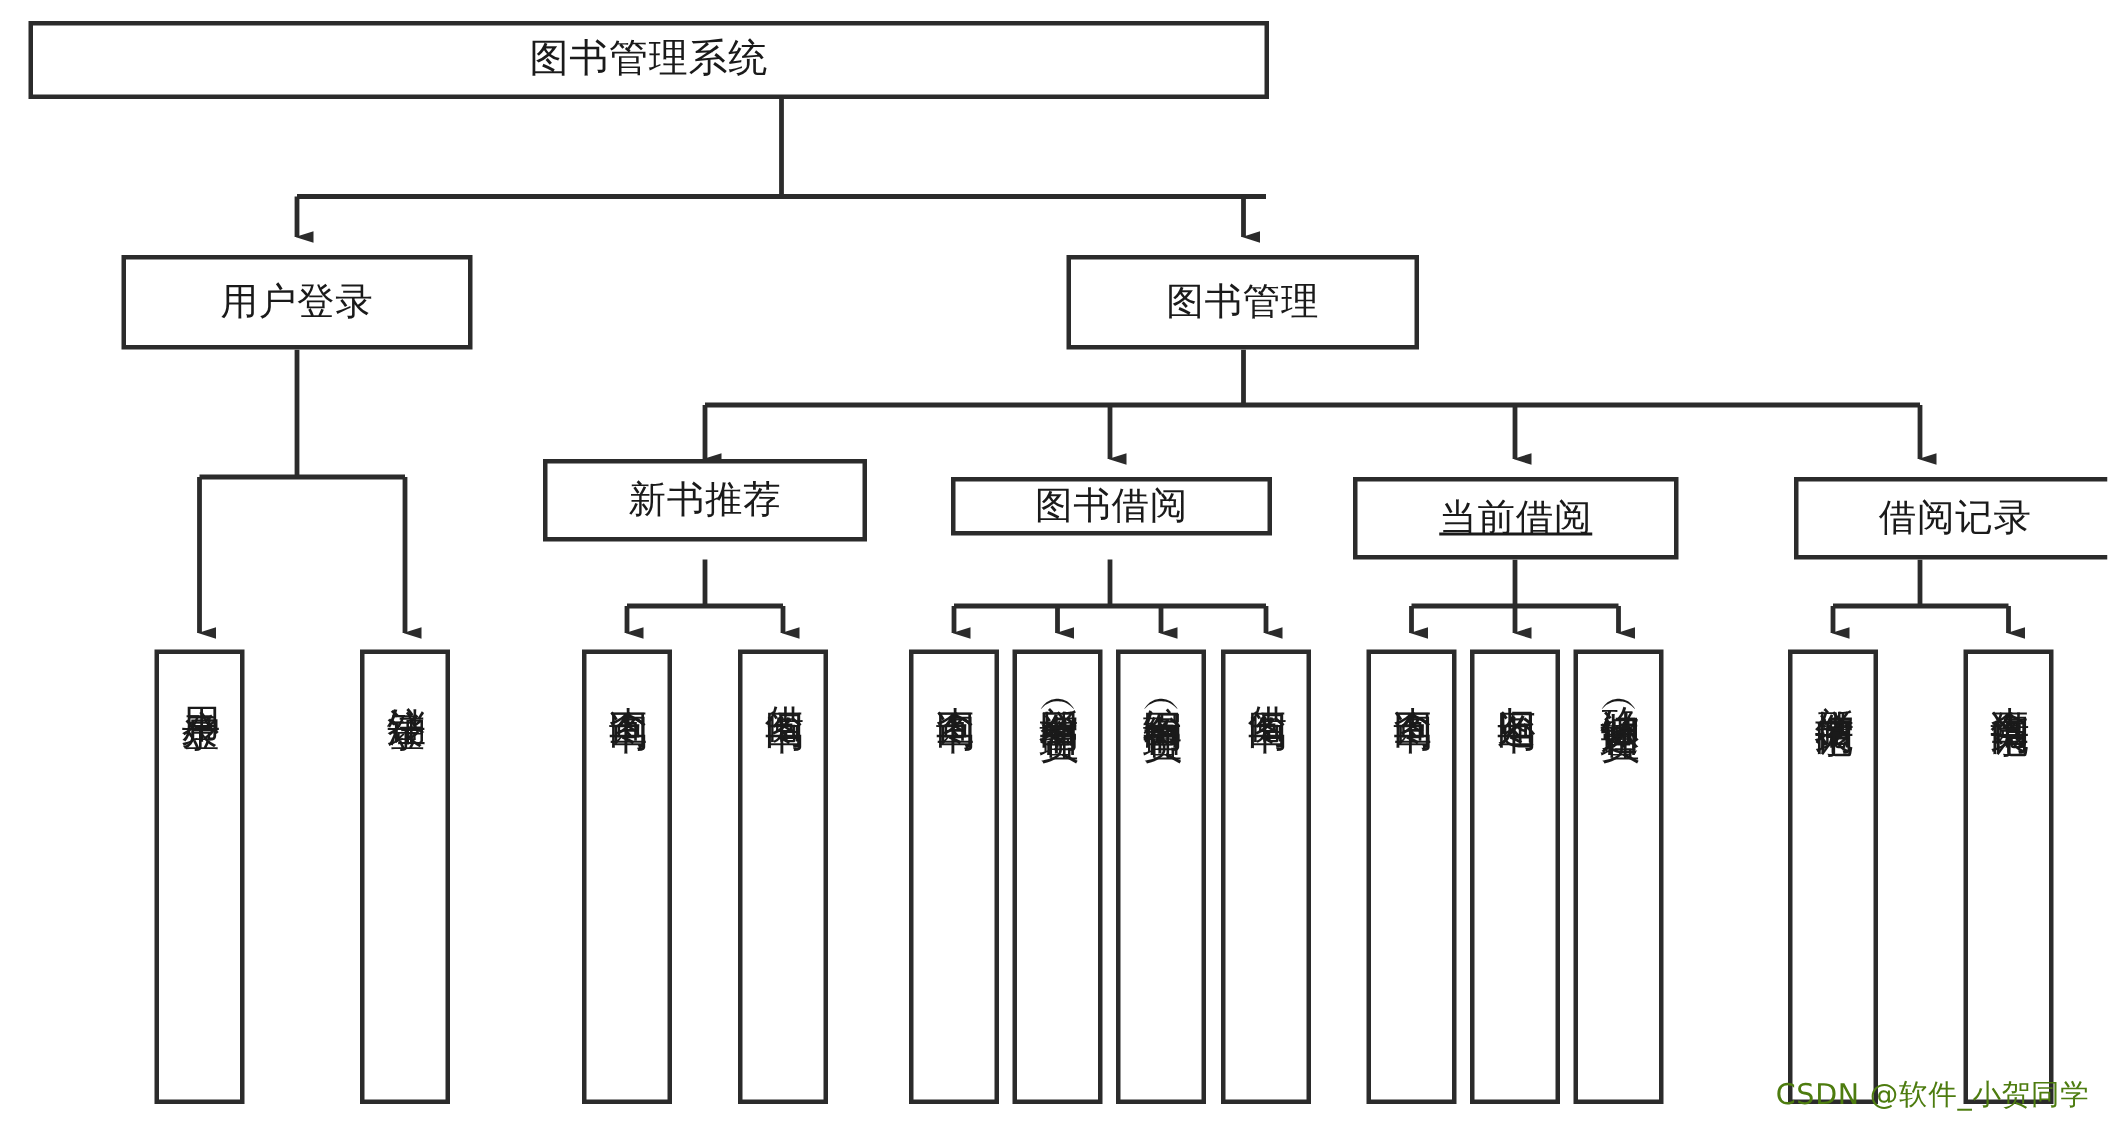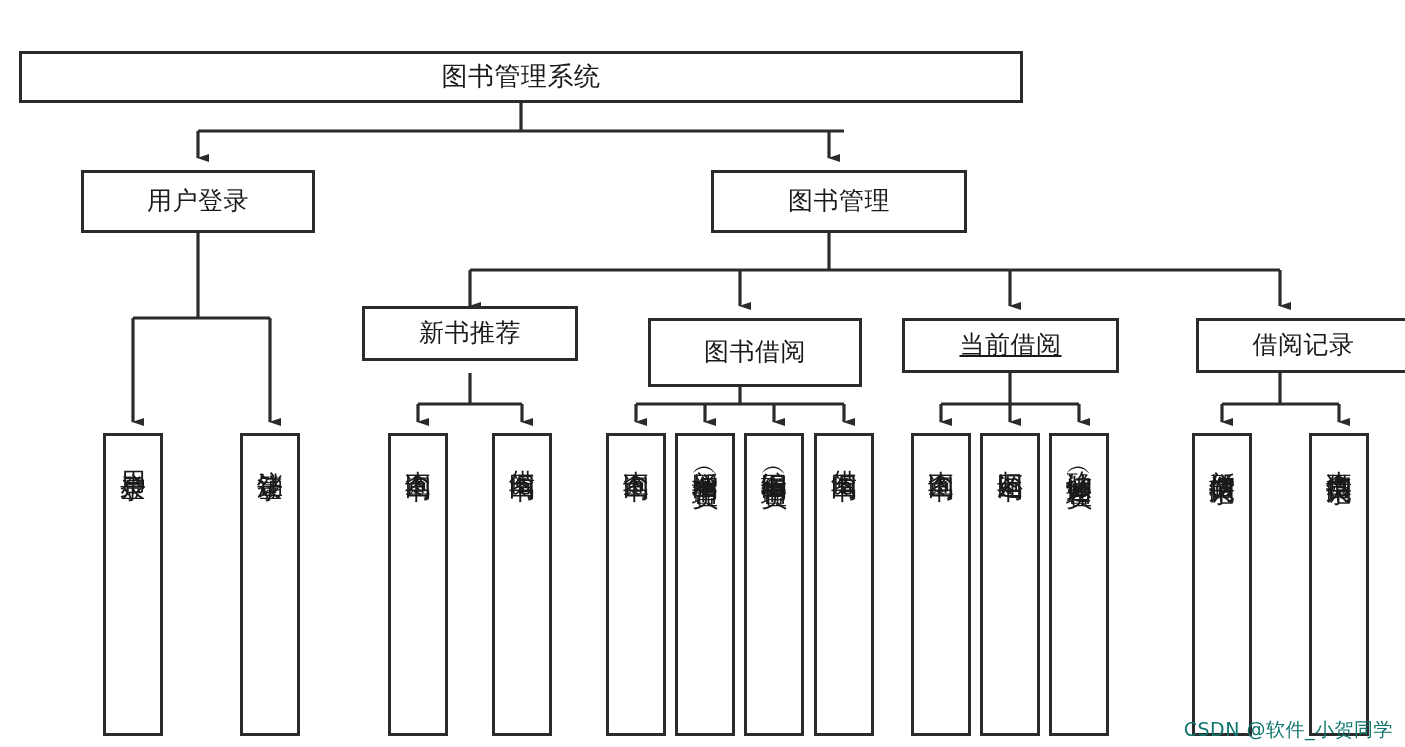--- a/index.html
+++ b/index.html
@@ -53,21 +53,21 @@
     letter-spacing: 2px;
     white-space: normal;
     max-height: 272px;
   }
   .node.root .label { font-size: 26px; }
   .watermark {
     position: absolute;
     right: 12px;
     bottom: 4px;
     font-size: 19px;
-    color: #0f766e;
+    color: #4d7c0f;
     letter-spacing: 0.5px;
     white-space: nowrap;
     font-family: "DejaVu Sans", "Liberation Sans", sans-serif;
   }
 </style>
 </head>
 <body>
 
 <div id="canvas">
 
@@ -114,35 +114,35 @@
       <path d="M1010,404 L1010,422" marker-end="url(#arrow)"></path>
       <path d="M1079,404 L1079,422" marker-end="url(#arrow)"></path>
 
       <path d="M1280,373 L1280,404"></path>
       <path d="M1222,404 L1339,404"></path>
       <path d="M1222,404 L1222,422" marker-end="url(#arrow)"></path>
       <path d="M1339,404 L1339,422" marker-end="url(#arrow)"></path>
     </g>
   </svg>
 
-  <div class="node horizontal root" style="left:19px; top:14px; width:1004px; height:52px;margin-top:37px;">
+  <div class="node horizontal root" style="left:19px; top:14px; width:827px; height:52px;">
     <span class="label">图书管理系统</span>
   </div>
 
   <div class="node horizontal" style="left:81px; top:170px; width:234px; height:63px;">
     <span class="label">用户登录</span>
   </div>
-  <div class="node horizontal" style="left:711px; top:170px; width:256px; height:63px;">
+  <div class="node horizontal" style="left:711px; top:170px; width:235px; height:63px;">
     <span class="label">图书管理</span>
   </div>
 
   <div class="node horizontal" style="left:362px; top:306px; width:216px; height:55px;">
     <span class="label">新书推荐</span>
   </div>
-  <div class="node horizontal" style="left:648px; top:318px; width:214px; height:69px;">
+  <div class="node horizontal" style="left:634px; top:318px; width:214px; height:39px;">
     <span class="label">图书借阅</span>
   </div>
   <div class="node horizontal" style="left:902px; top:318px; width:217px; height:55px;text-decoration:underline;">
     <span class="label">当前借阅</span>
   </div>
   <div class="node horizontal" style="left:1196px; top:318px; width:215px; height:55px;">
     <span class="label">借阅记录</span>
   </div>
 
   <div class="node vertical" style="left:103px; top:433px; width:60px; height:303px;">

